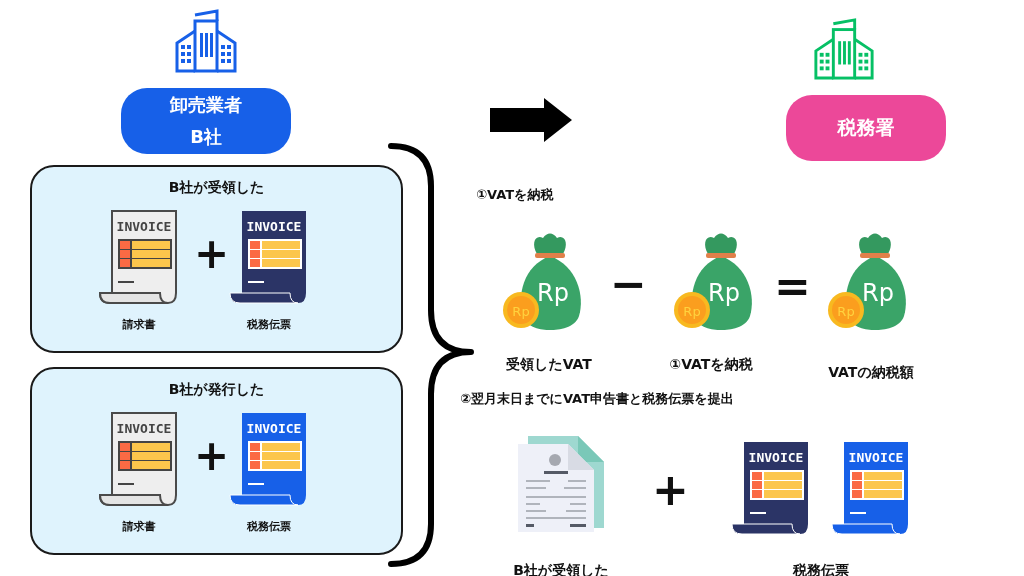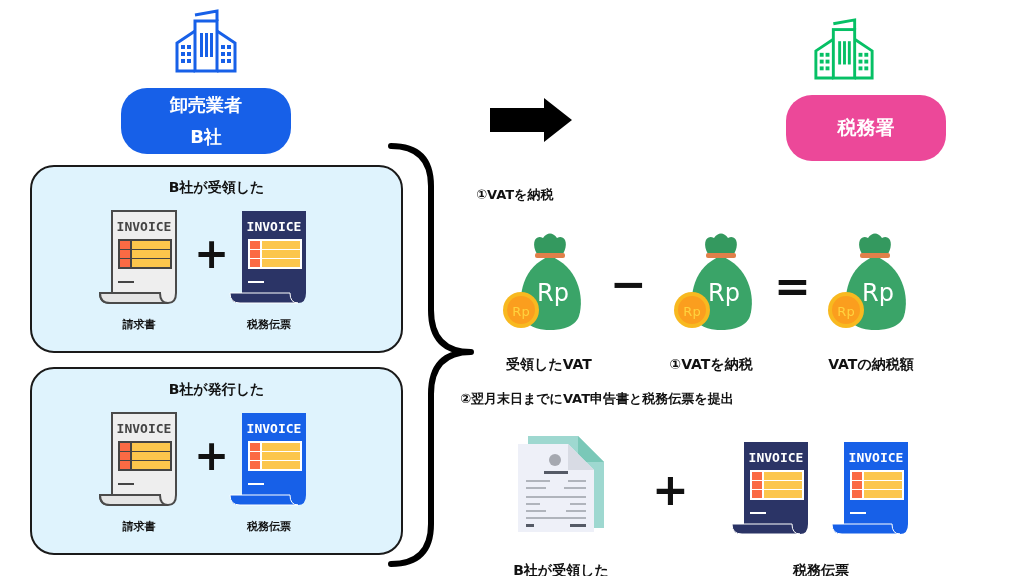--- a/index.html
+++ b/index.html
@@ -183,21 +183,21 @@
 <svg class="abs" style="left:666px;top:226px" width="110" height="110">
     <use href="#moneybag"></use>
   </svg>
 <div class="op" style="left:774px;top:264px">=</div>
 <svg class="abs" style="left:820px;top:226px" width="110" height="110">
     <use href="#moneybag"></use>
   </svg>
 
 <div class="bag-label" style="left:474px;top:340px">受領したVAT</div>
 <div class="bag-label" style="left:636px;top:340px">①VATを納税</div>
-<div class="bag-label" style="left:796px;top:340px">VATの納税額</div>
+<div class="bag-label" style="left:796px;top:348px">VATの納税額</div>
 
 <div class="step-title" style="left:460px;top:390px">②翌月末日までにVAT申告書と税務伝票を提出</div>
 
 <svg class="abs" style="left:516px;top:432px" width="92" height="100" viewBox="0 0 92 100">
   <path d="M12 4 L62 4 L88 30 L88 96 L12 96 Z" fill="#9ed8d0"></path>
   <path d="M62 4 L62 30 L88 30 Z" fill="#7ac8b8"></path>
   <path d="M2 12 L52 12 L78 38 L78 100 L2 100 Z" fill="#eef0f8"></path>
   <path d="M52 12 L52 38 L78 38 Z" fill="#d8dbe4"></path>
   <circle cx="39" cy="28" r="6" fill="#a5a8b0"></circle>
   <rect x="28" y="39" width="24" height="3" fill="#555a66"></rect>

